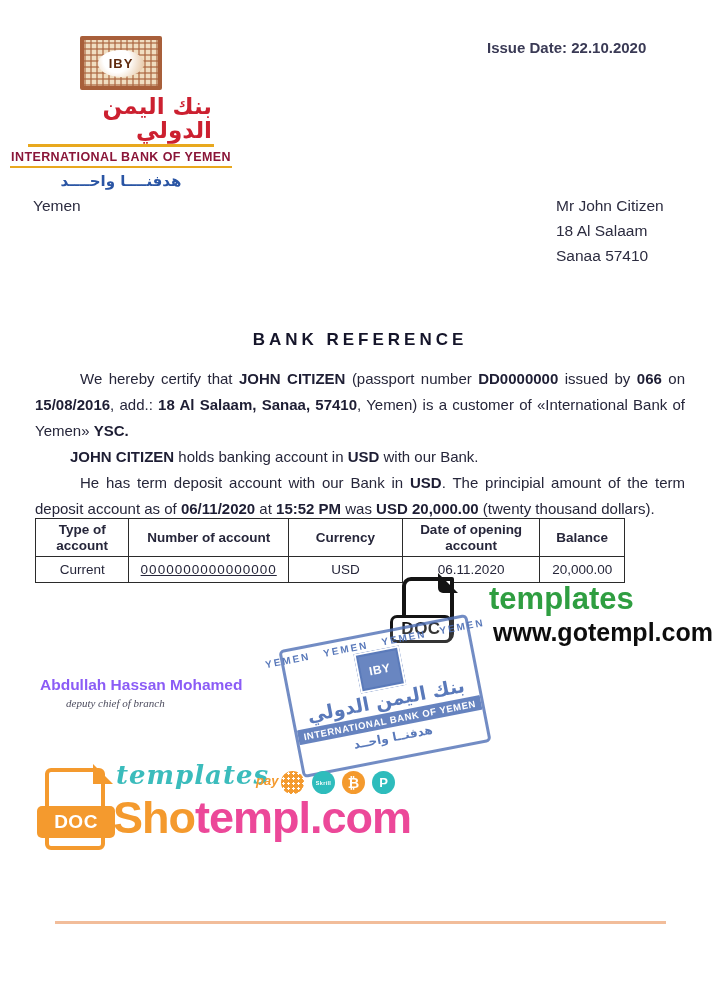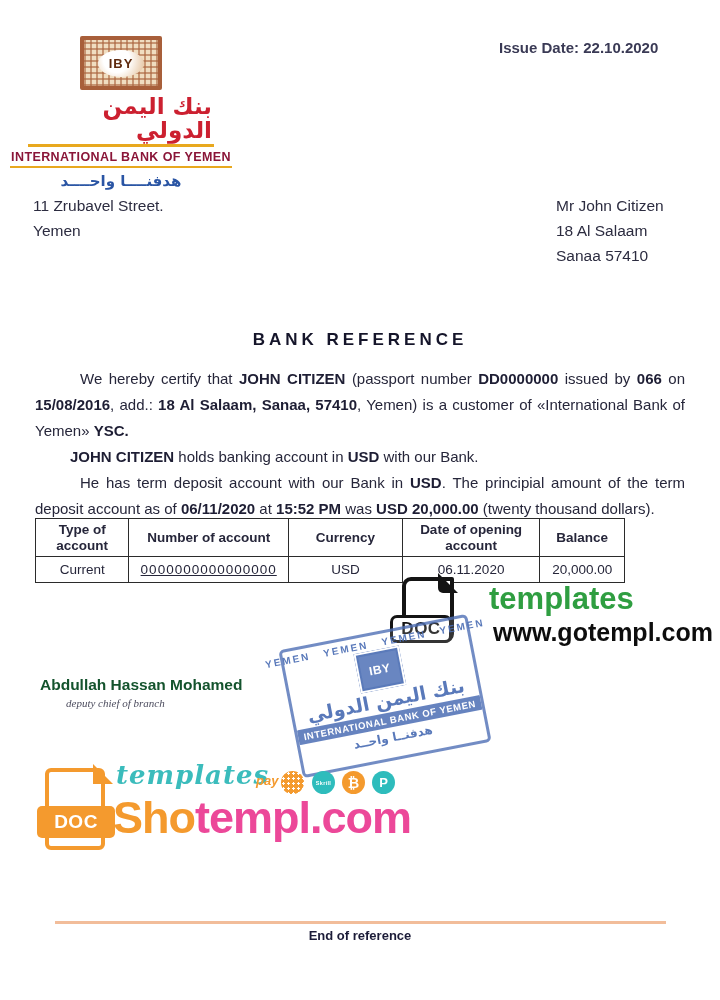--- a/index.html
+++ b/index.html
@@ -19,21 +19,21 @@
       display:flex; align-items:center; justify-content:center;
       font-weight:bold; font-size:13px; letter-spacing:1px; color:#5e2a0e; }
   .logo-arabic { margin-top:4px; direction:rtl; font-family:"DejaVu Sans", sans-serif;
       font-size:23px; font-weight:bold; color:#cc2030; line-height:1.05;
       border-bottom:3px solid #e8a81e; padding:0 2px 2px; }
   .logo-english { margin-top:2px; font-size:12.5px; font-weight:bold; letter-spacing:.4px;
       color:#8a1538; border-bottom:2px solid #e8a81e; padding:1px 1px 2px; white-space:nowrap; }
   .logo-slogan { margin-top:4px; direction:rtl; font-family:"DejaVu Sans", sans-serif;
       font-size:15px; font-weight:bold; color:#2a55a4; letter-spacing:1px; }
 
-  .issue-date { position:absolute; left:499px; top:39px; font-size:15px; font-weight:600; color:#3a3a55; }
+  .issue-date { position:absolute; left:487px; top:39px; font-size:15px; font-weight:600; color:#3a3a55; }
 
   
   .addr { position:absolute; font-size:15.5px; font-weight:500; color:#2c2c40; line-height:25px; }
   .addr-sender { left:33px; top:193px; }
   .addr-recipient { left:556px; top:193px; }
 
   
   .doc-title { position:absolute; top:330px; left:0; width:100%; text-align:center;
       font-size:17px; font-weight:bold; letter-spacing:4px; color:#15152a; }
   .body-text { position:absolute; left:35px; top:366px; width:650px;
@@ -73,21 +73,21 @@
   .stamp-logo { width:46px; height:40px; margin-top:1px; background:rgba(77,111,181,.9);
       box-shadow:inset 0 0 0 2px #fff, inset 0 0 0 4px rgba(77,111,181,.9);
       display:flex; align-items:center; justify-content:center;
       color:#fff; font-size:12px; font-weight:bold; letter-spacing:.5px; }
   .stamp-arabic { direction:rtl; font-family:"DejaVu Sans", sans-serif; font-size:19px; font-weight:bold; line-height:1.1; margin-top:1px; }
   .stamp-bar { background:rgba(77,111,181,.92); color:#fff; font-size:9.5px; font-weight:bold;
       letter-spacing:.6px; padding:2px 5px; margin-top:2px; white-space:nowrap; border-radius:1px; }
   .stamp-slogan { direction:rtl; font-family:"DejaVu Sans", sans-serif; font-size:12px; font-weight:bold; margin-top:3px; letter-spacing:2px; }
 
   
-  .sig-name { position:absolute; left:40px; top:676px; font-size:15.5px; font-weight:600; color:#14532d; }
+  .sig-name { position:absolute; left:40px; top:676px; font-size:15.5px; font-weight:600; color:#8b5cf6; }
   .sig-title { position:absolute; left:66px; top:697px; font-size:11px; font-style:italic; color:#4c4c5e; font-family:"Liberation Serif", serif; }
 
   
   .bdoc { position:absolute; left:45px; top:768px; width:64px; height:84px; }
   .bdoc-sheet { position:absolute; left:0; top:0; width:60px; height:82px; background:#fff;
       border:4px solid #f49a2e; border-radius:6px; }
   .bdoc-fold { position:absolute; right:-4px; top:-4px; width:20px; height:20px; background:#f49a2e;
       clip-path:polygon(0 0, 100% 100%, 0 100%); }
   .bdoc-label { position:absolute; left:-8px; top:38px; width:78px; height:32px; background:#f49a2e;
       border-radius:5px; display:flex; align-items:center; justify-content:center;
@@ -121,21 +121,20 @@
       <div class="logo-oval">IBY</div>
     </div>
     <div class="logo-arabic">بنك اليمن الدولي</div>
     <div class="logo-english">INTERNATIONAL BANK OF YEMEN</div>
     <div class="logo-slogan">هدفنــــا واحــــد</div>
   </div>
 
   <div class="issue-date">Issue Date: 22.10.2020</div>
 
   <div class="addr addr-sender">
-    <div>11 Zrubavel Street.</div>
     <div>Yemen</div>
   </div>
 
   <div class="addr addr-recipient">
     <div>Mr John Citizen</div>
     <div>18 Al Salaam</div>
     <div>Sanaa 57410</div>
   </div>
 
   <div class="doc-title">BANK REFERENCE</div>
@@ -197,15 +196,14 @@
   <div class="brand-payby">pay by</div>
   <div class="pay-circle pc1"></div>
   <div class="pay-circle pc2">Skrill</div>
   <div class="pay-circle pc3">₿</div>
   <div class="pay-circle pc4">P</div>
   <div class="brand-word">
     <span class="sho">Sho</span><span class="templ">templ.com</span>
   </div>
 
   <div class="footer-line"></div>
-  <div class="footer-text">End of reference</div>
 
 </div>
 
 </body></html>

